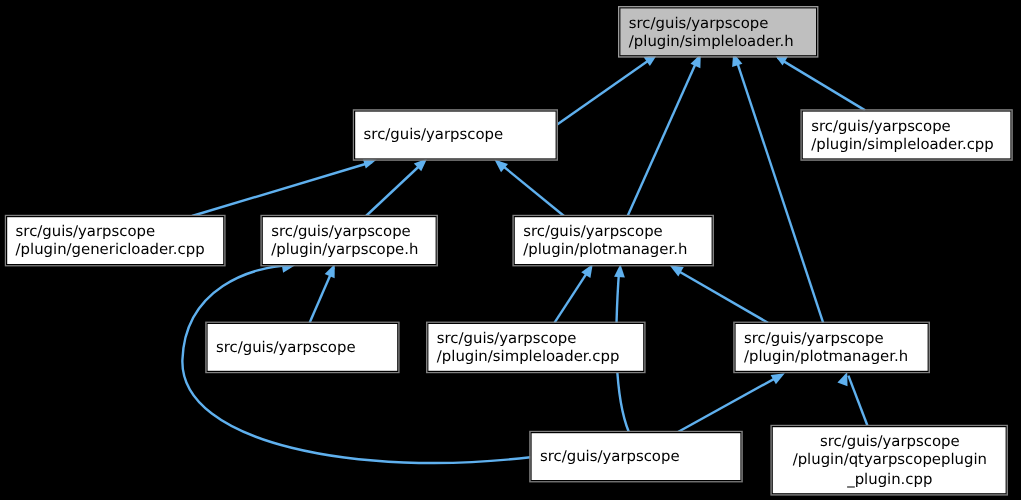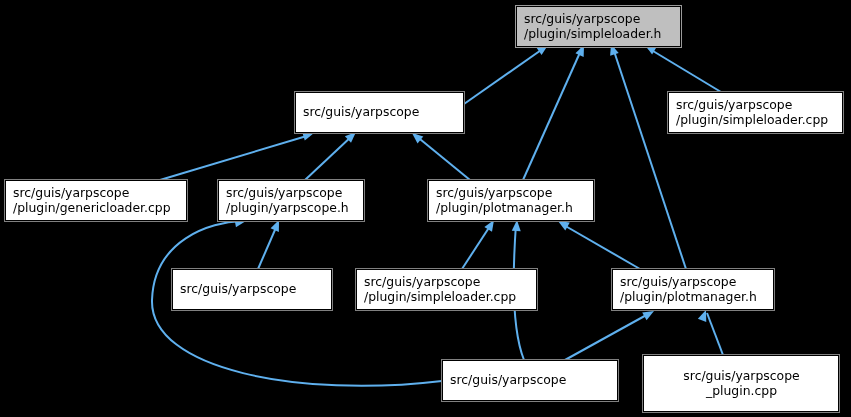--- a/index.html
+++ b/index.html
@@ -94,16 +94,16 @@
       <div class="node root" style="left: 516px; top: 6px; width: 165px; height: 41px;"><span class="nline">src/guis/yarpscope</span><span class="nline">/plugin/simpleloader.h</span></div>
       <div class="node" style="left: 295px; top: 92px; width: 169px; height: 41px;"><span class="nline">src/guis/yarpscope</span></div>
       <div class="node" style="left: 668px; top: 92px; width: 175px; height: 41px;"><span class="nline">src/guis/yarpscope</span><span class="nline">/plugin/simpleloader.cpp</span></div>
       <div class="node" style="left: 5px; top: 180px; width: 182px; height: 41px;"><span class="nline">src/guis/yarpscope</span><span class="nline">/plugin/genericloader.cpp</span></div>
       <div class="node" style="left: 218px; top: 180px; width: 146px; height: 41px;"><span class="nline">src/guis/yarpscope</span><span class="nline">/plugin/yarpscope.h</span></div>
       <div class="node" style="left: 428px; top: 180px; width: 166px; height: 41px;"><span class="nline">src/guis/yarpscope</span><span class="nline">/plugin/plotmanager.h</span></div>
       <div class="node" style="left: 172px; top: 269px; width: 160px; height: 41px;"><span class="nline">src/guis/yarpscope</span></div>
       <div class="node" style="left: 356px; top: 269px; width: 181px; height: 41px;"><span class="nline">src/guis/yarpscope</span><span class="nline">/plugin/simpleloader.cpp</span></div>
       <div class="node" style="left: 612px; top: 269px; width: 162px; height: 41px;"><span class="nline">src/guis/yarpscope</span><span class="nline">/plugin/plotmanager.h</span></div>
       <div class="node" style="left: 442px; top: 360px; width: 176px; height: 41px;"><span class="nline">src/guis/yarpscope</span></div>
-      <div class="node centered" style="left: 643px; top: 355px; width: 196px; height: 57px;"><span class="nline">src/guis/yarpscope</span><span class="nline">_plugin.cpp</span></div>
+      <div class="node centered" style="left: 643px; top: 355px; width: 196px; height: 57px;"><span class="nline">src/guis/yarpscope</span><span class="nline">/plugin/qtyarpscopeplugin</span><span class="nline">_plugin.cpp</span></div>
     </div>
 
 </div>
 
 </body></html>

